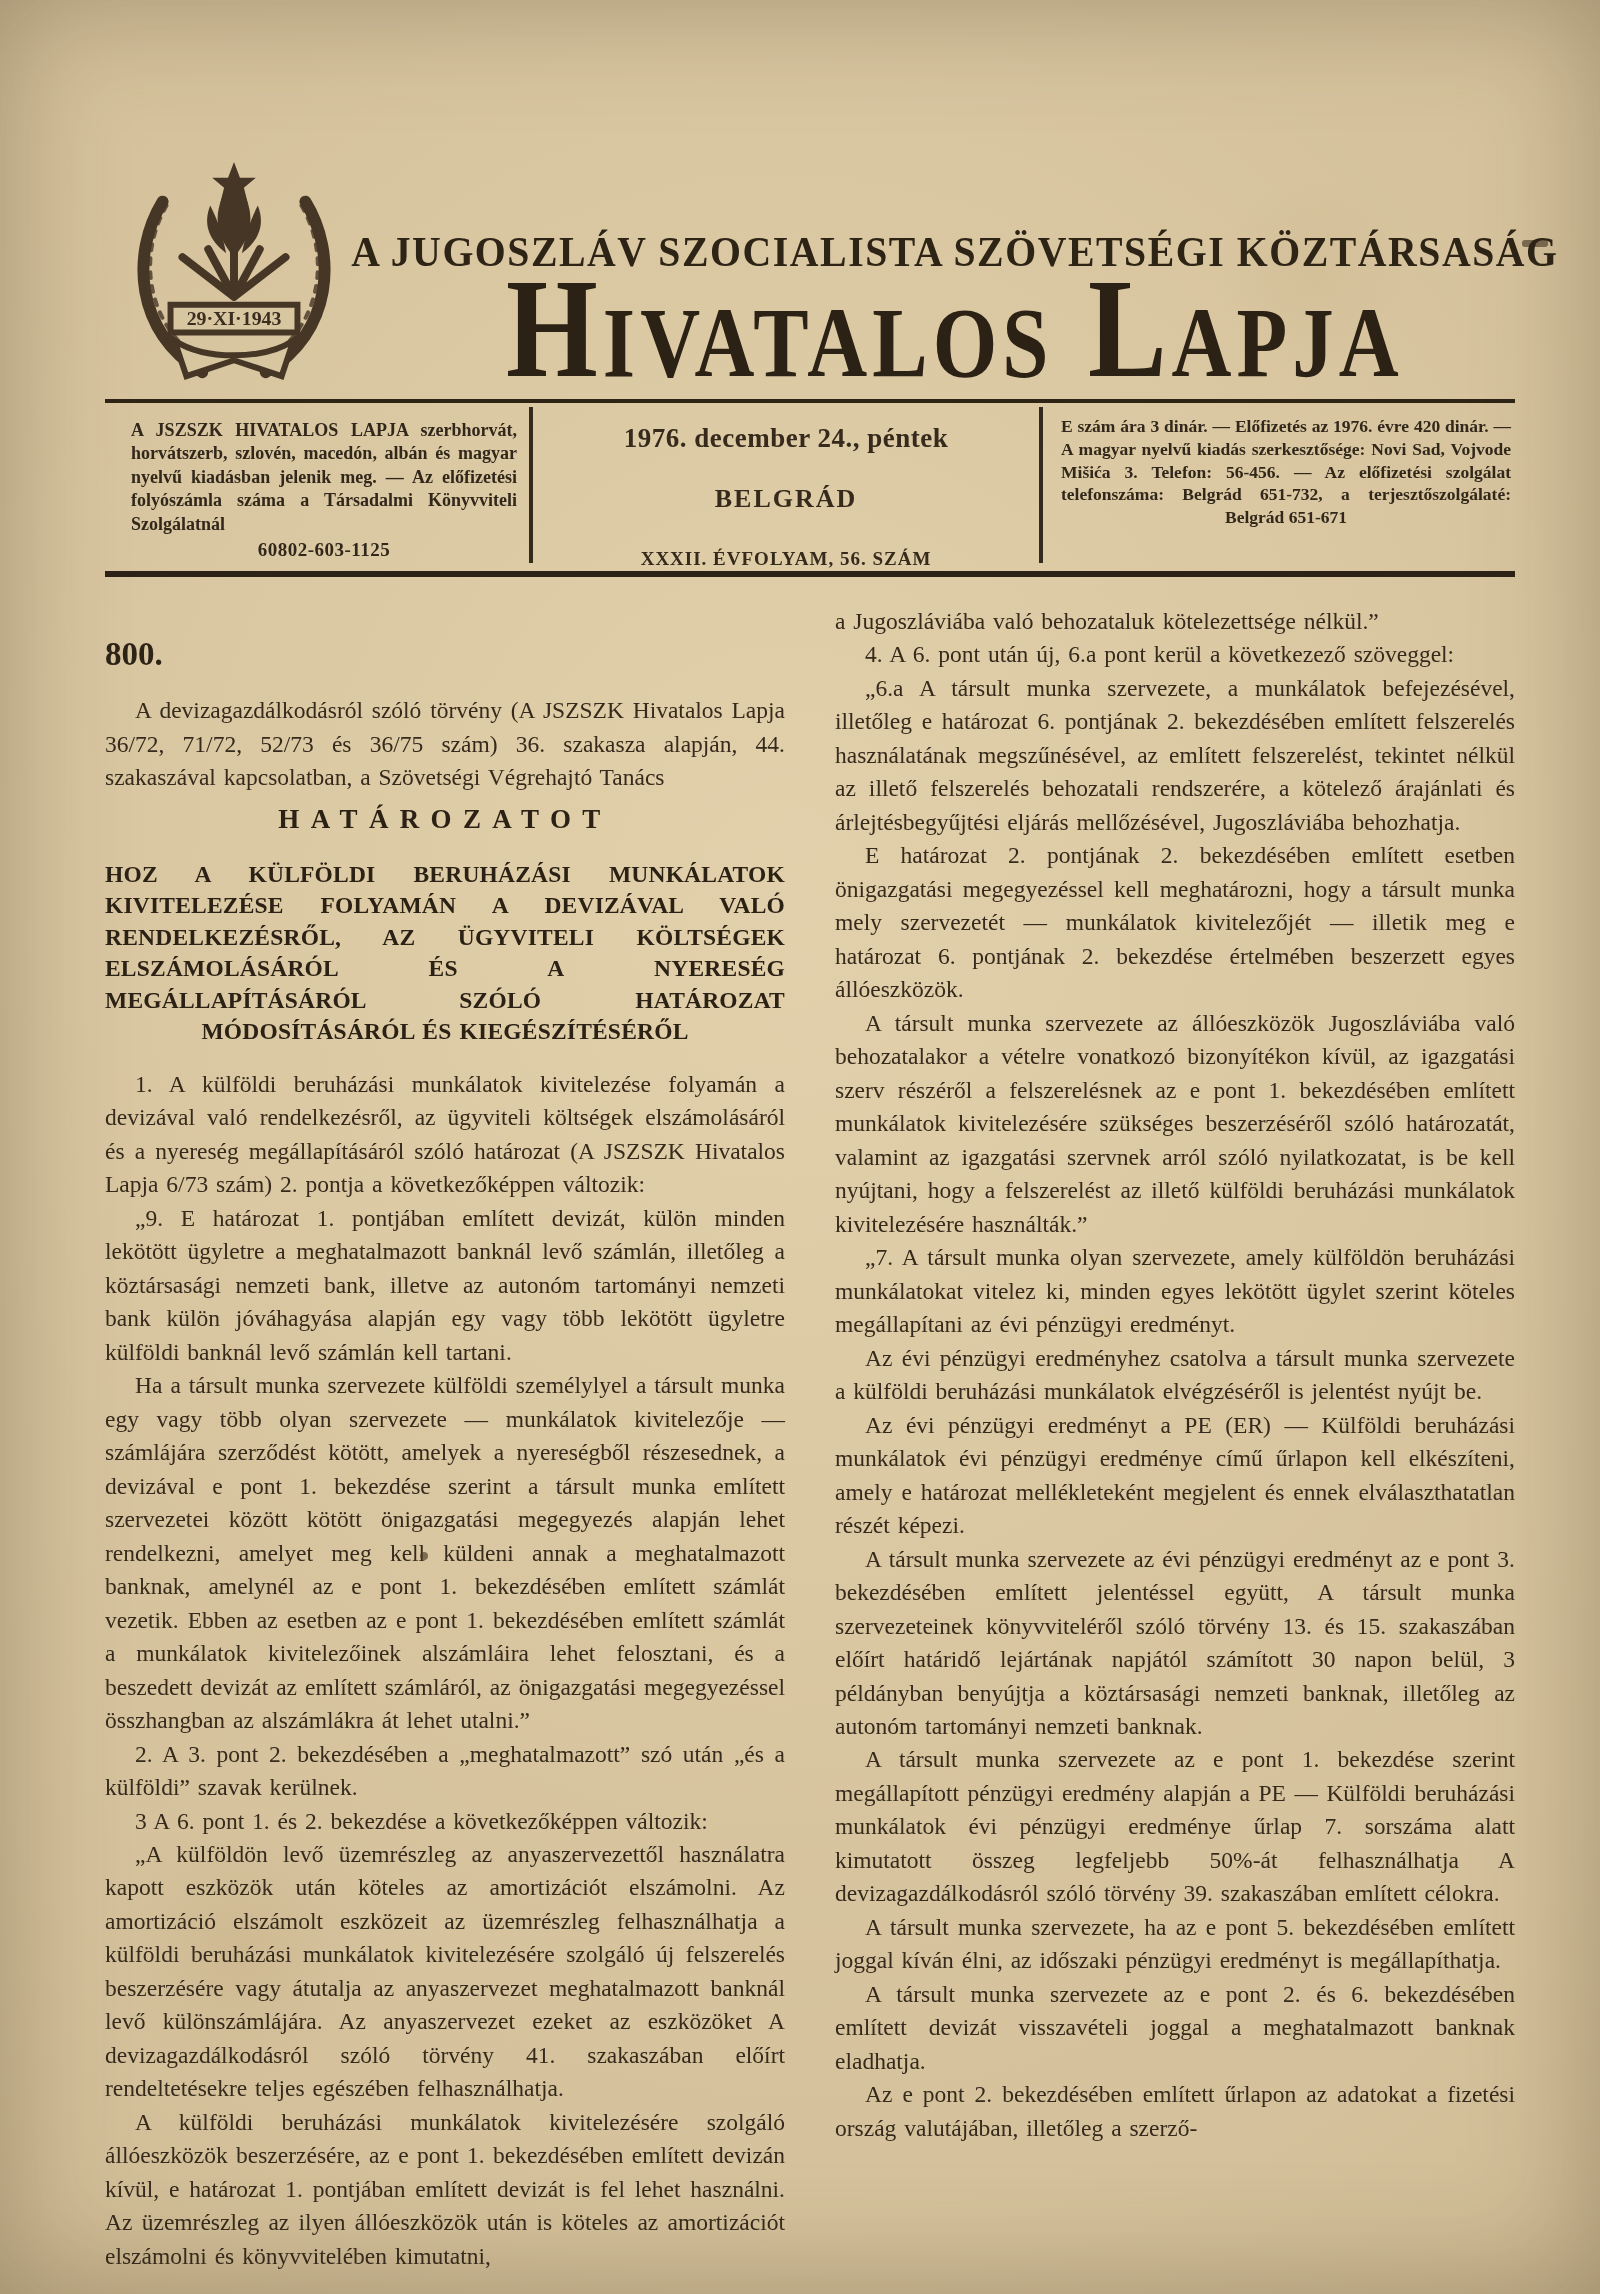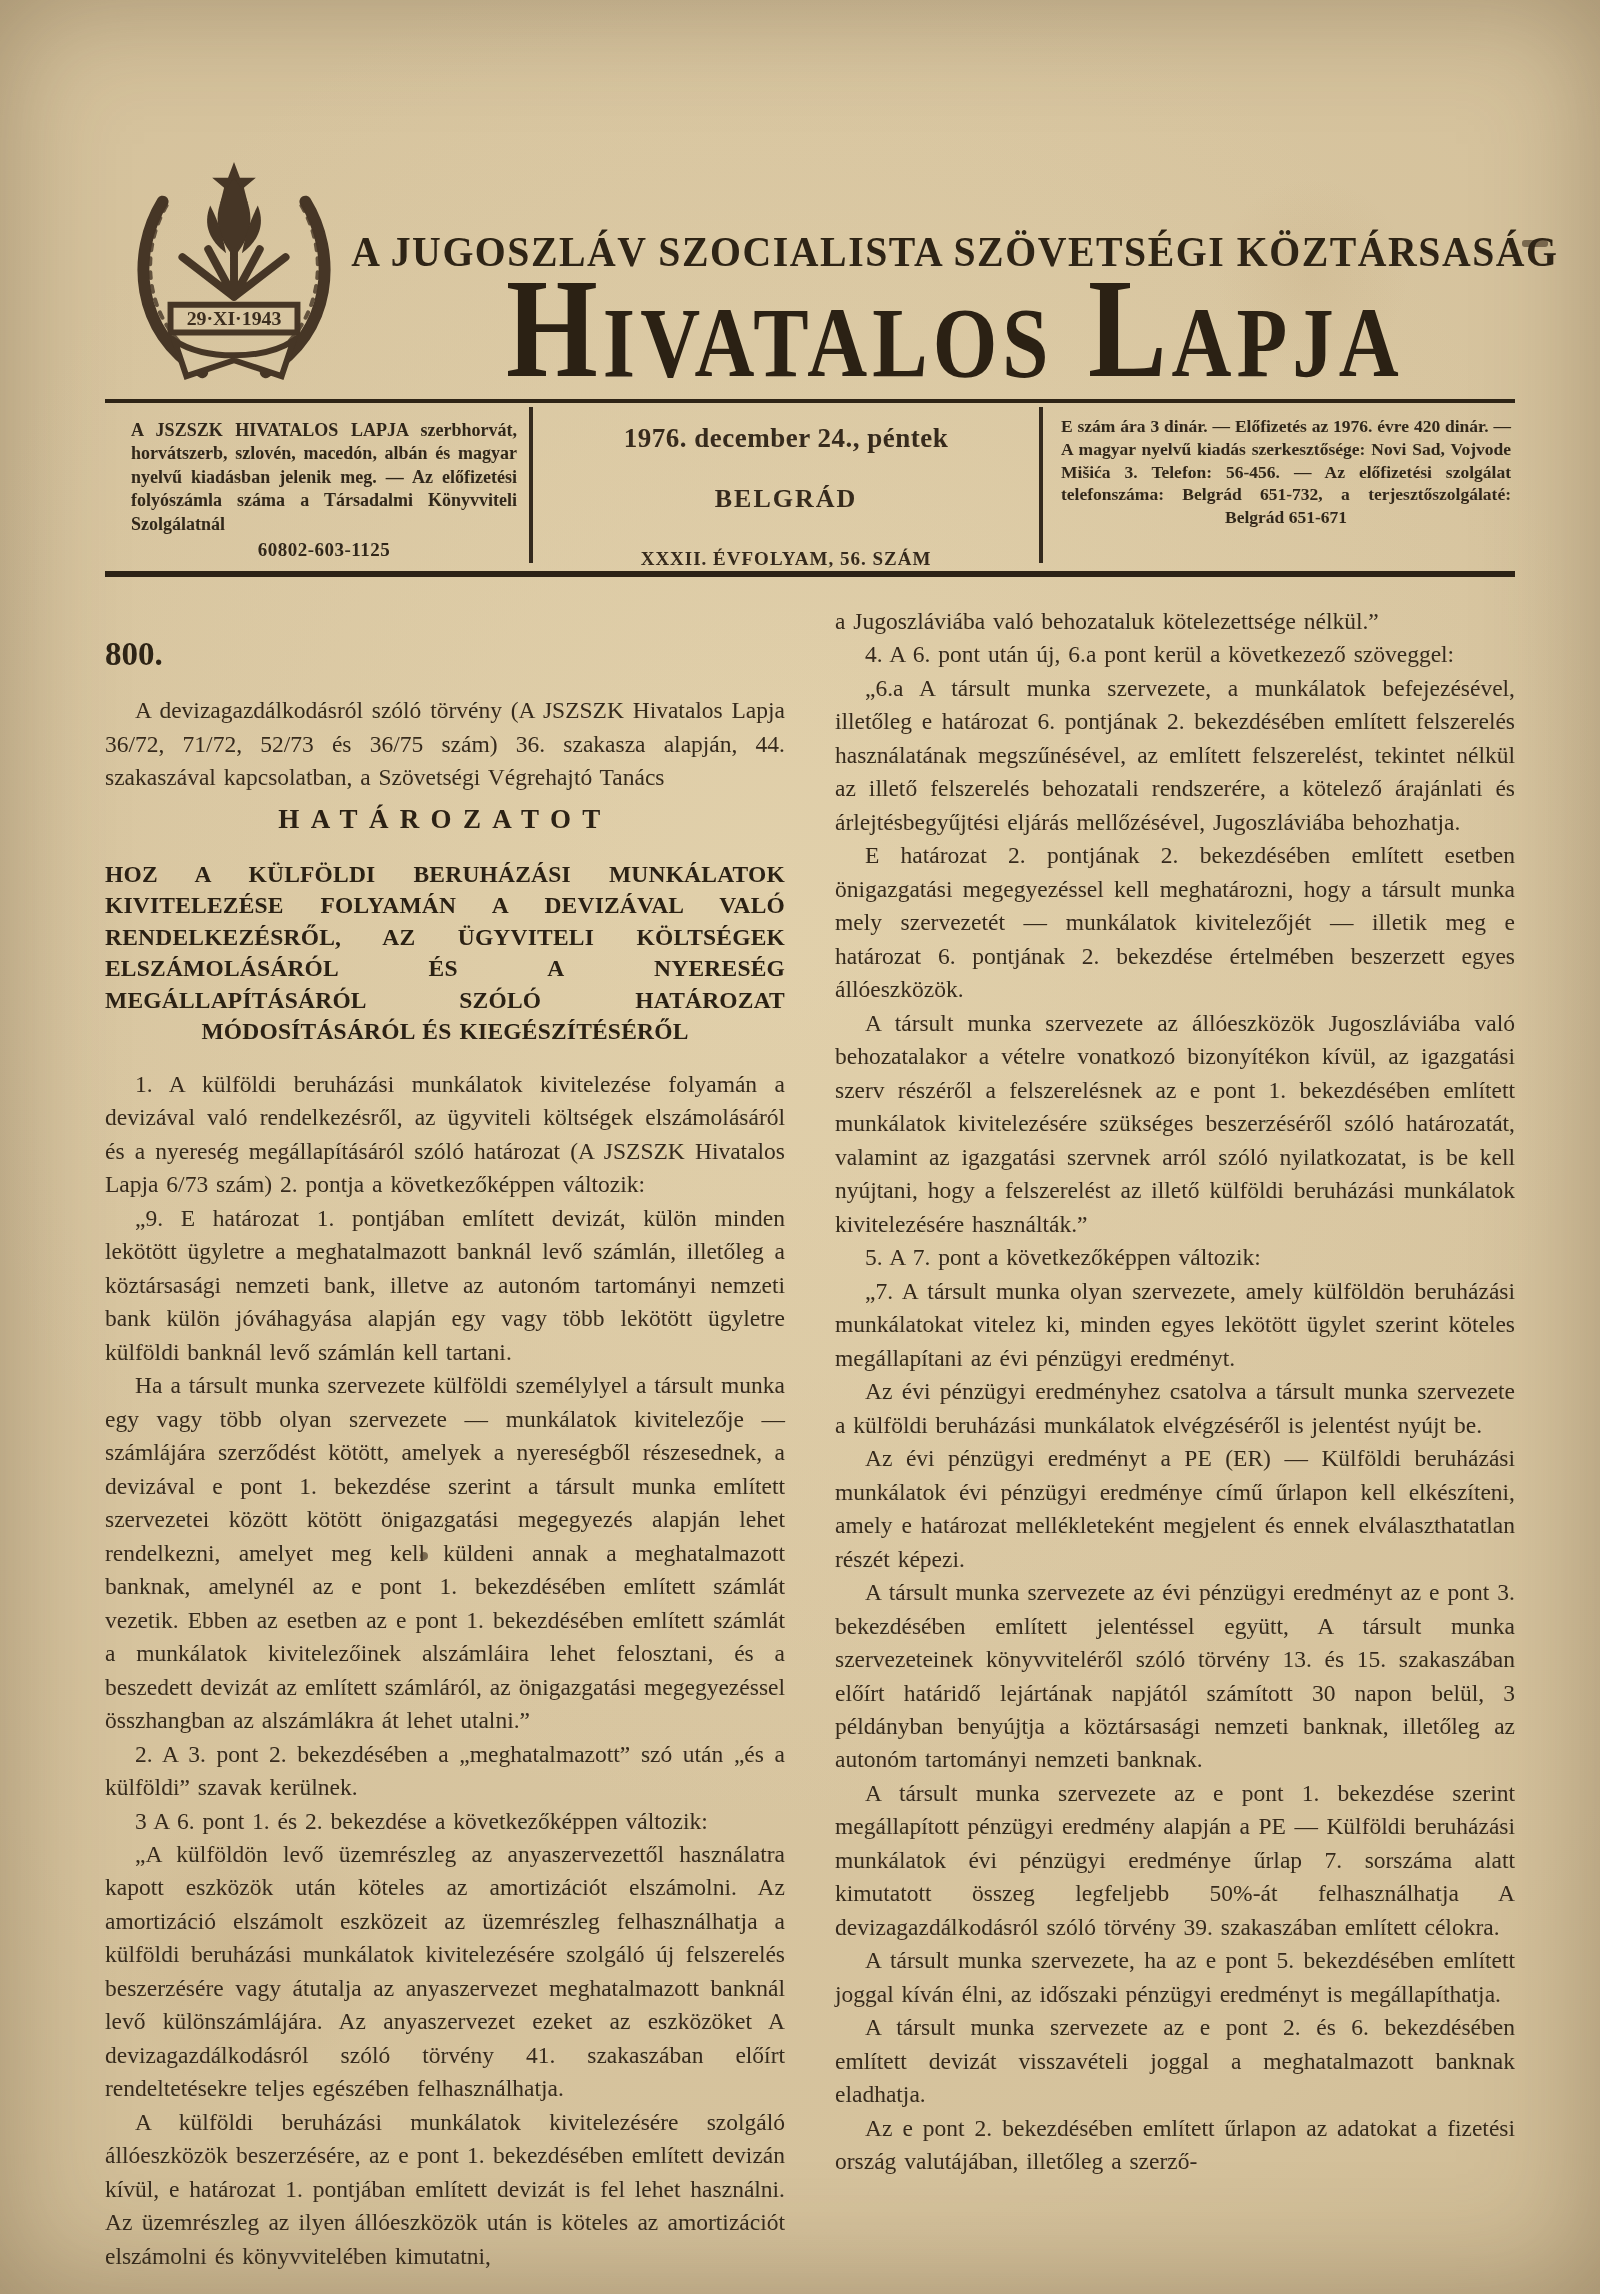--- a/index.html
+++ b/index.html
@@ -146,21 +146,20 @@
         <p class="para ind">3 A 6. pont 1. és 2. bekezdése a következőképpen változik:</p>
         <p class="para ind">„A külföldön levő üzemrészleg az anyaszervezettől használatra kapott eszközök után köteles az amortizációt elszámolni. Az amortizáció elszámolt eszközeit az üzemrészleg felhasználhatja a külföldi beruházási munkálatok kivitelezésére szolgáló új felszerelés beszerzésére vagy átutalja az anyaszervezet meghatalmazott banknál levő különszámlájára. Az anyaszervezet ezeket az eszközöket A devizagazdálkodásról szóló törvény 41. szakaszában előírt rendeltetésekre teljes egészében felhasználhatja.</p>
         <p class="para ind">A külföldi beruházási munkálatok kivitelezésére szolgáló állóeszközök beszerzésére, az e pont 1. bekezdésében említett devizán kívül, e határozat 1. pontjában említett devizát is fel lehet használni. Az üzemrészleg az ilyen állóeszközök után is köteles az amortizációt elszámolni és könyvvitelében kimutatni,</p>
       </div>
     <div class="col">
         <p class="para cont">a Jugoszláviába való behozataluk kötelezettsége nélkül.”</p>
         <p class="para ind">4. A 6. pont után új, 6.a pont kerül a következező szöveggel:</p>
         <p class="para ind">„6.a A társult munka szervezete, a munkálatok befejezésével, illetőleg e határozat 6. pontjának 2. bekezdésében említett felszerelés használatának megszűnésével, az említett felszerelést, tekintet nélkül az illető felszerelés behozatali rendszerére, a kötelező árajánlati és árlejtésbegyűjtési eljárás mellőzésével, Jugoszláviába behozhatja.</p>
         <p class="para ind">E határozat 2. pontjának 2. bekezdésében említett esetben önigazgatási megegyezéssel kell meghatározni, hogy a társult munka mely szervezetét — munkálatok kivitelezőjét — illetik meg e határozat 6. pontjának 2. bekezdése értelmében beszerzett egyes állóeszközök.</p>
         <p class="para ind">A társult munka szervezete az állóeszközök Jugoszláviába való behozatalakor a vételre vonatkozó bizonyítékon kívül, az igazgatási szerv részéről a felszerelésnek az e pont 1. bekezdésében említett munkálatok kivitelezésére szükséges beszerzéséről szóló határozatát, valamint az igazgatási szervnek arról szóló nyilatkozatat, is be kell nyújtani, hogy a felszerelést az illető külföldi beruházási munkálatok kivitelezésére használták.”</p>
-        <p class="para ind">5. A 7. pont a következőképpen változik:</p>
         <p class="para ind">„7. A társult munka olyan szervezete, amely külföldön beruházási munkálatokat vitelez ki, minden egyes lekötött ügylet szerint köteles megállapítani az évi pénzügyi eredményt.</p>
         <p class="para ind">Az évi pénzügyi eredményhez csatolva a társult munka szervezete a külföldi beruházási munkálatok elvégzéséről is jelentést nyújt be.</p>
         <p class="para ind">Az évi pénzügyi eredményt a PE (ER) — Külföldi beruházási munkálatok évi pénzügyi eredménye című űrlapon kell elkészíteni, amely e határozat mellékleteként megjelent és ennek elválaszthatatlan részét képezi.</p>
         <p class="para ind">A társult munka szervezete az évi pénzügyi eredményt az e pont 3. bekezdésében említett jelentéssel együtt, A társult munka szervezeteinek könyvviteléről szóló törvény 13. és 15. szakaszában előírt határidő lejártának napjától számított 30 napon belül, 3 példányban benyújtja a köztársasági nemzeti banknak, illetőleg az autonóm tartományi nemzeti banknak.</p>
         <p class="para ind">A társult munka szervezete az e pont 1. bekezdése szerint megállapított pénzügyi eredmény alapján a PE — Külföldi beruházási munkálatok évi pénzügyi eredménye űrlap 7. sorszáma alatt kimutatott összeg legfeljebb 50%-át felhasználhatja A devizagazdálkodásról szóló törvény 39. szakaszában említett célokra.</p>
         <p class="para ind">A társult munka szervezete, ha az e pont 5. bekezdésében említett joggal kíván élni, az időszaki pénzügyi eredményt is megállapíthatja.</p>
         <p class="para ind">A társult munka szervezete az e pont 2. és 6. bekezdésében említett devizát visszavételi joggal a meghatalmazott banknak eladhatja.</p>
         <p class="para ind">Az e pont 2. bekezdésében említett űrlapon az adatokat a fizetési ország valutájában, illetőleg a szerző-</p>
       </div>
   </main>

